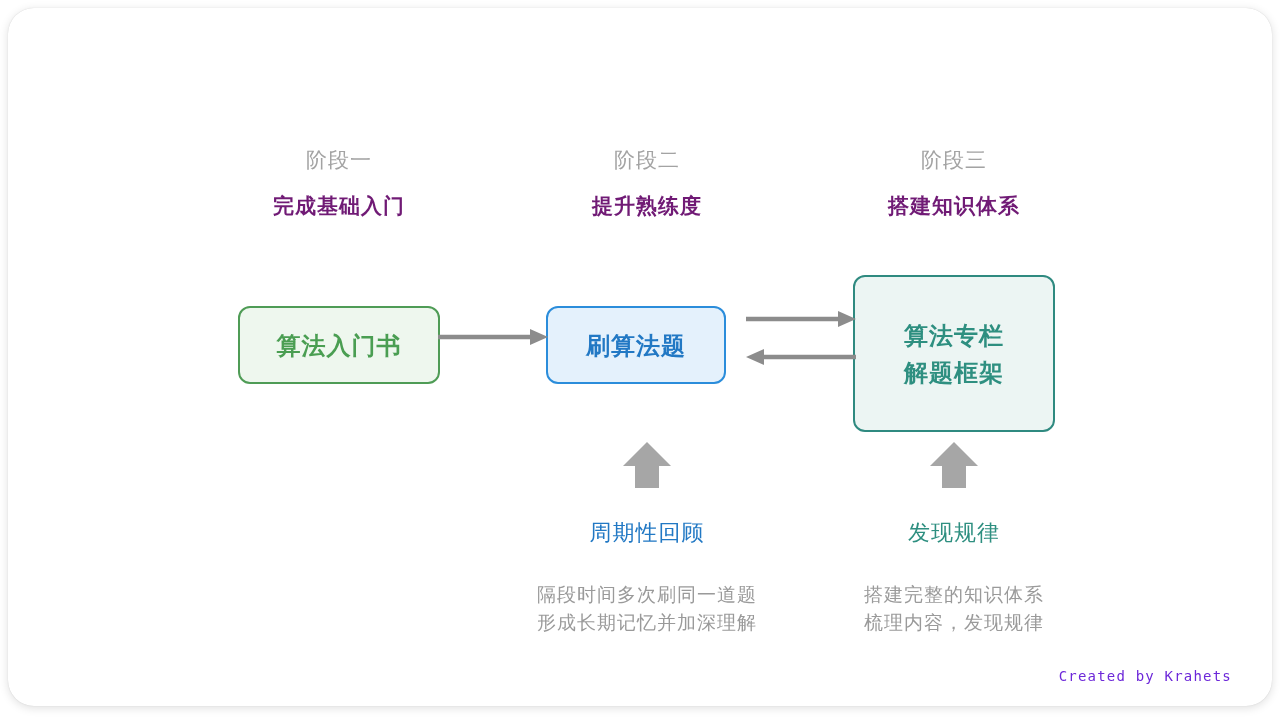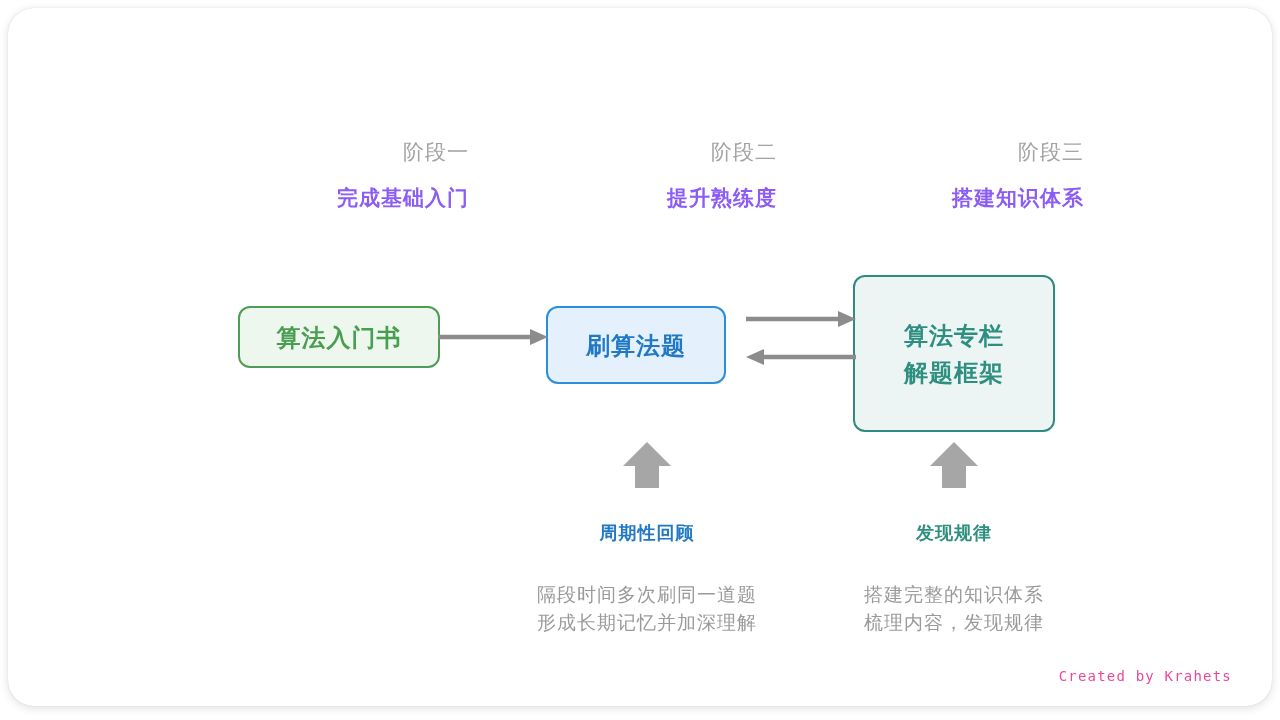--- a/index.html
+++ b/index.html
@@ -26,34 +26,35 @@
     width: 1264px;
     height: 698px;
     background: #ffffff;
     border-radius: 26px;
     box-shadow: 0 2px 10px rgba(0,0,0,0.13), 0 0 1px rgba(0,0,0,0.18);
   }
 
   
   .stage-head {
     position: absolute;
-    text-align: right;
+    text-align: center;
     width: 260px;
+    margin-top: 8px;
   }
   .stage-head .sub {
     font-size: 21px;
     color: #a3a3a3;
     letter-spacing: 1px;
     line-height: 30px;
     white-space: nowrap;
   }
   .stage-head .main {
     font-size: 21px;
     font-weight: bold;
-    color: #8b5cf6;
+    color: #701a75;
     letter-spacing: 1px;
     line-height: 30px;
     margin-top: 16px;
     white-space: nowrap;
   }
   #stage-1 { left: 201px; top: 129px; }
   #stage-2 { left: 509px; top: 129px; }
   #stage-3 { left: 816px; top: 129px; }
 
   
@@ -72,21 +73,21 @@
     font-size: 24px;
     font-weight: bold;
     letter-spacing: 1px;
     line-height: 37px;
     white-space: nowrap;
   }
   #node-book {
     left: 230px;
     top: 298px;
     width: 202px;
-    height: 62px;
+    height: 78px;
     background: #eef7ee;
     border-color: #4f9c56;
   }
   #node-book .line { color: #4a9e52; }
 
   #node-practice {
     left: 538px;
     top: 298px;
     width: 180px;
     height: 78px;
@@ -122,22 +123,22 @@
   #up-arrow-review { left: 613px; top: 432px; }
   #up-arrow-summary { left: 920px; top: 432px; }
 
   
   .note {
     position: absolute;
     width: 300px;
     text-align: center;
   }
   .note .note-title {
-    font-size: 18px;
-    font-weight: bold;
+    font-size: 22px;
+    font-weight: normal;
     letter-spacing: 1px;
     line-height: 32px;
     white-space: nowrap;
   }
   .note .note-desc {
     margin-top: 32px;
   }
   .note .note-desc-line {
     font-size: 19px;
     color: #9a9a9a;
@@ -151,21 +152,21 @@
   #note-summary .note-title { color: #2e8f80; }
 
   
   #credit {
     position: absolute;
     right: 40px;
     bottom: 22px;
     font-family: "DejaVu Sans Mono", "Liberation Mono", monospace;
     font-size: 14px;
     letter-spacing: 1.2px;
-    color: #ec4899;
+    color: #6d28d9;
     white-space: nowrap;
   }
 </style>
 </head>
 <body>
 
 <div class="page">
   <div class="card">
 
     <div class="stage-head" id="stage-1">

